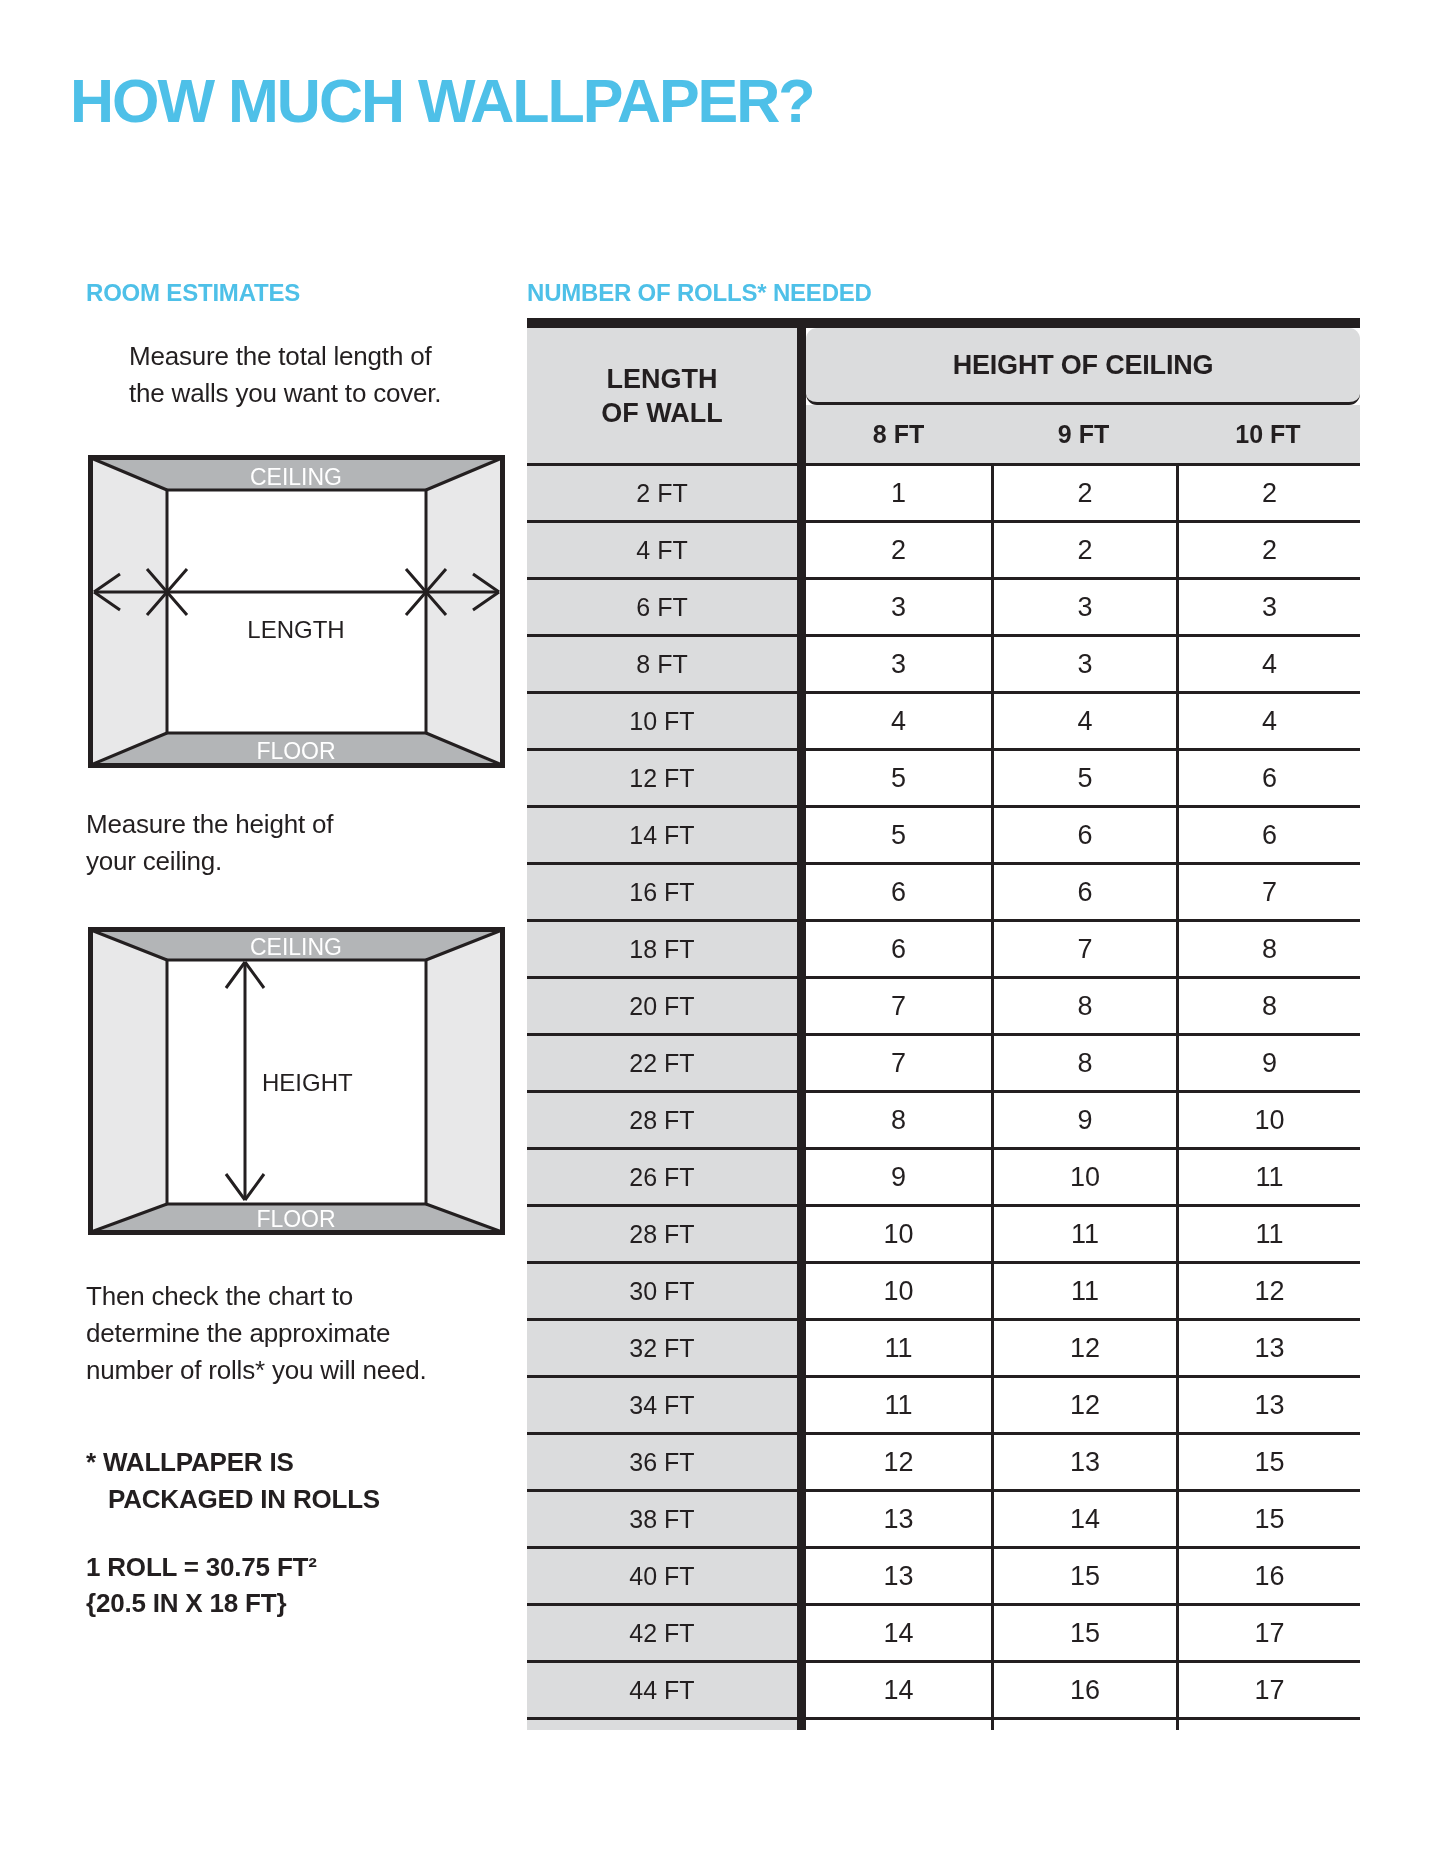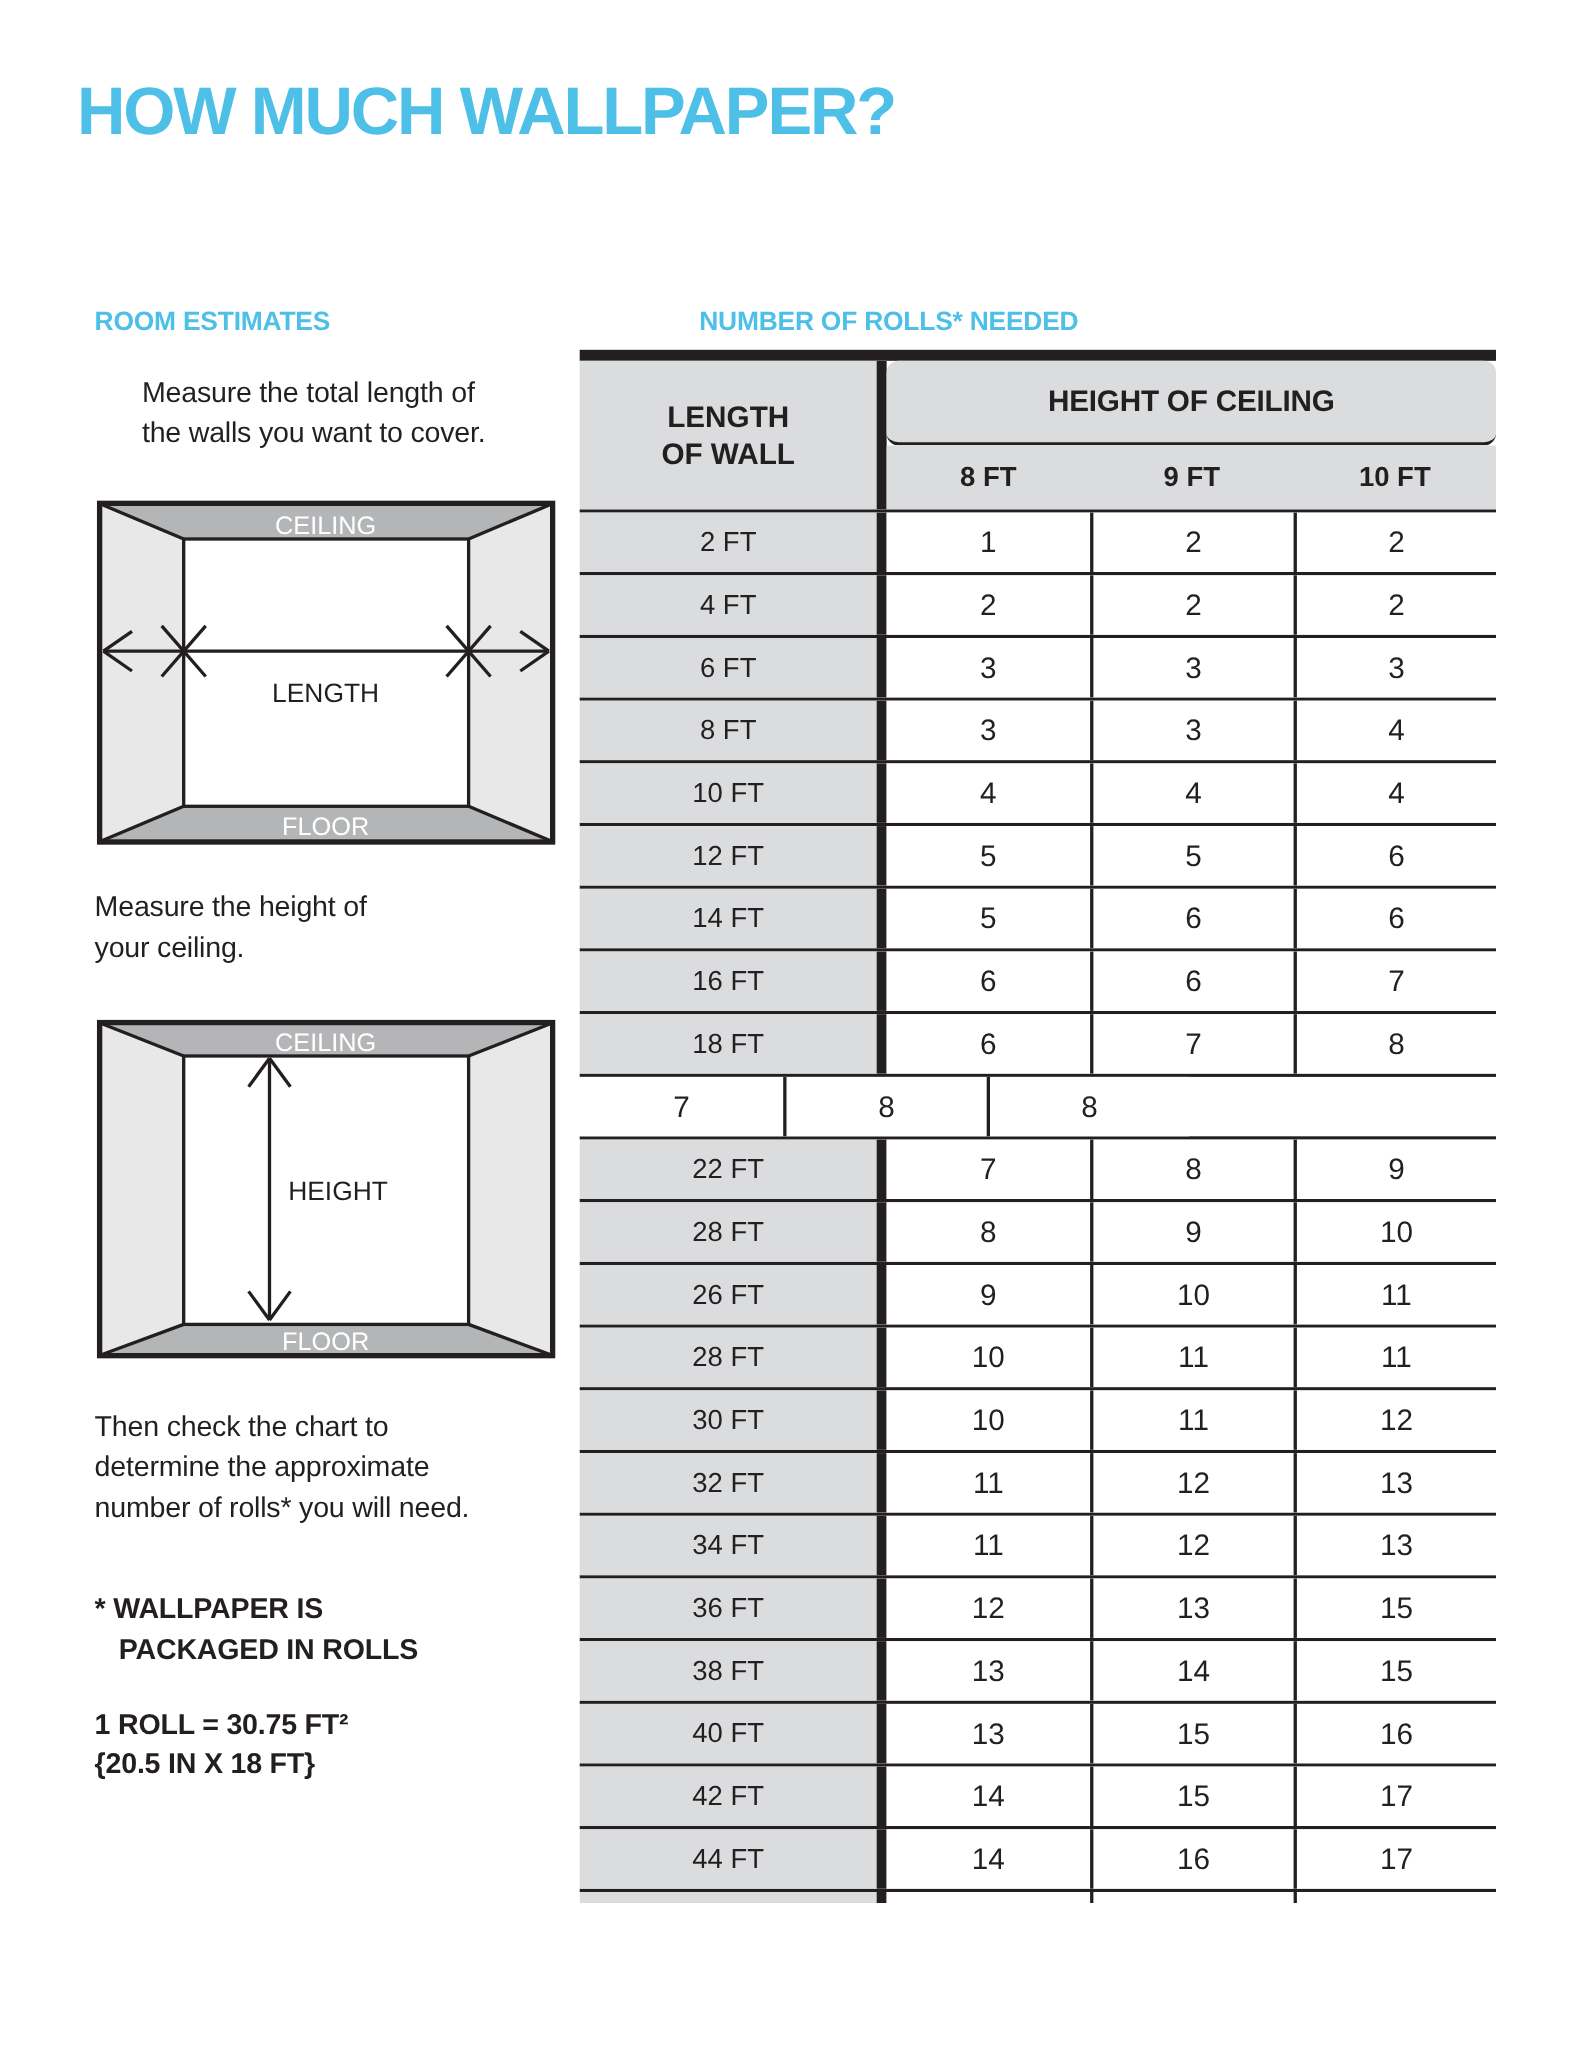--- a/index.html
+++ b/index.html
@@ -10,21 +10,21 @@
   .page-title {
     position:absolute; left:70px; top:66px;
     font-size:61px; font-weight:bold; letter-spacing:-2px; color:#4EC0E8;
     white-space:nowrap;
   }
   .caption {
     position:absolute; top:279px; font-size:24px; font-weight:bold;
     color:#4EC0E8; letter-spacing:-0.2px; white-space:nowrap;
   }
   .caption.room { left:86px; }
-  .caption.rolls { left:503px; width:610px; text-align:center; }
+  .caption.rolls { left:527px; width:610px; }
   .para {
     position:absolute; left:86px; font-size:26px; line-height:37px;
     letter-spacing:-0.2px;
   }
   .para.bold { font-weight:bold; }
   .indent2 { padding-left:22px; }
   .diagram { position:absolute; left:88px; }
   
   .tbl { position:absolute; left:527px; top:318px; width:833px; }
   .tbl * { box-sizing:border-box; }
@@ -206,20 +206,21 @@
           <div class="tval bl">6</div>
           <div class="tval bl">7</div>
         </div>
         <div class="trow">
           <div class="tlabel">18 FT</div>
           <div class="tval">6</div>
           <div class="tval bl">7</div>
           <div class="tval bl">8</div>
         </div>
         <div class="trow">
+          <div class="tlabel">20 FT</div>
           <div class="tval">7</div>
           <div class="tval bl">8</div>
           <div class="tval bl">8</div>
         </div>
         <div class="trow">
           <div class="tlabel">22 FT</div>
           <div class="tval">7</div>
           <div class="tval bl">8</div>
           <div class="tval bl">9</div>
         </div>

